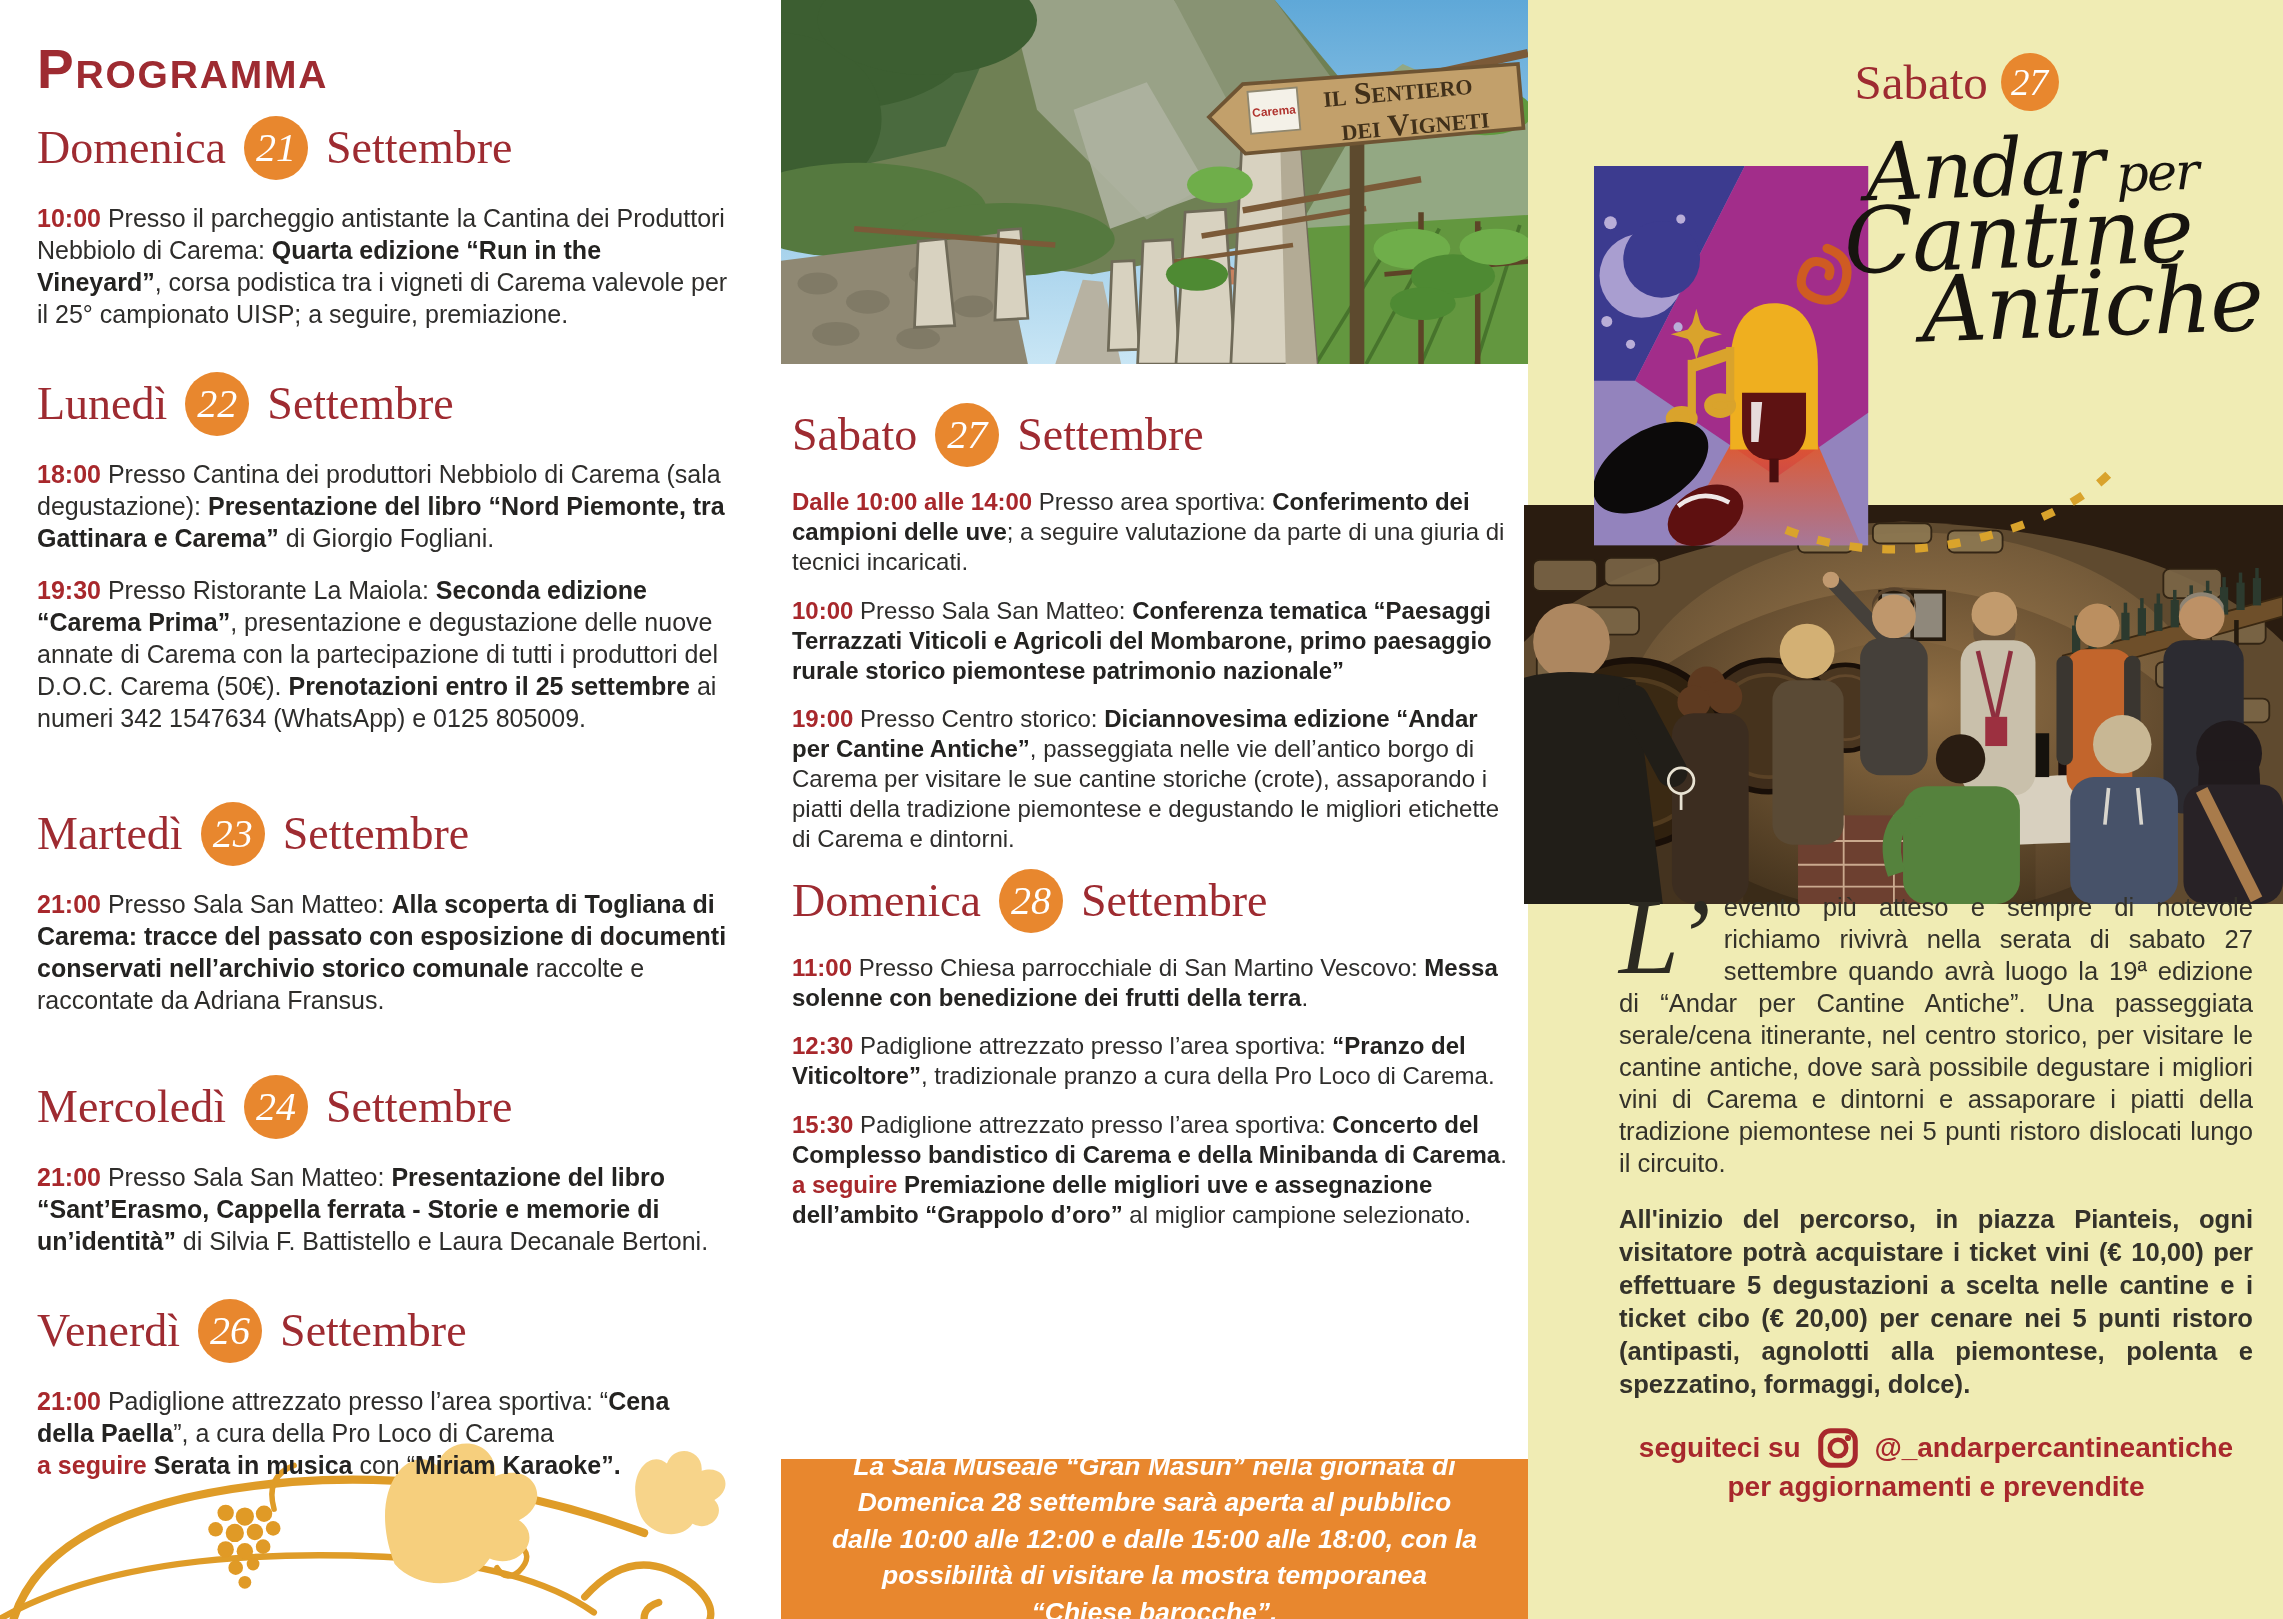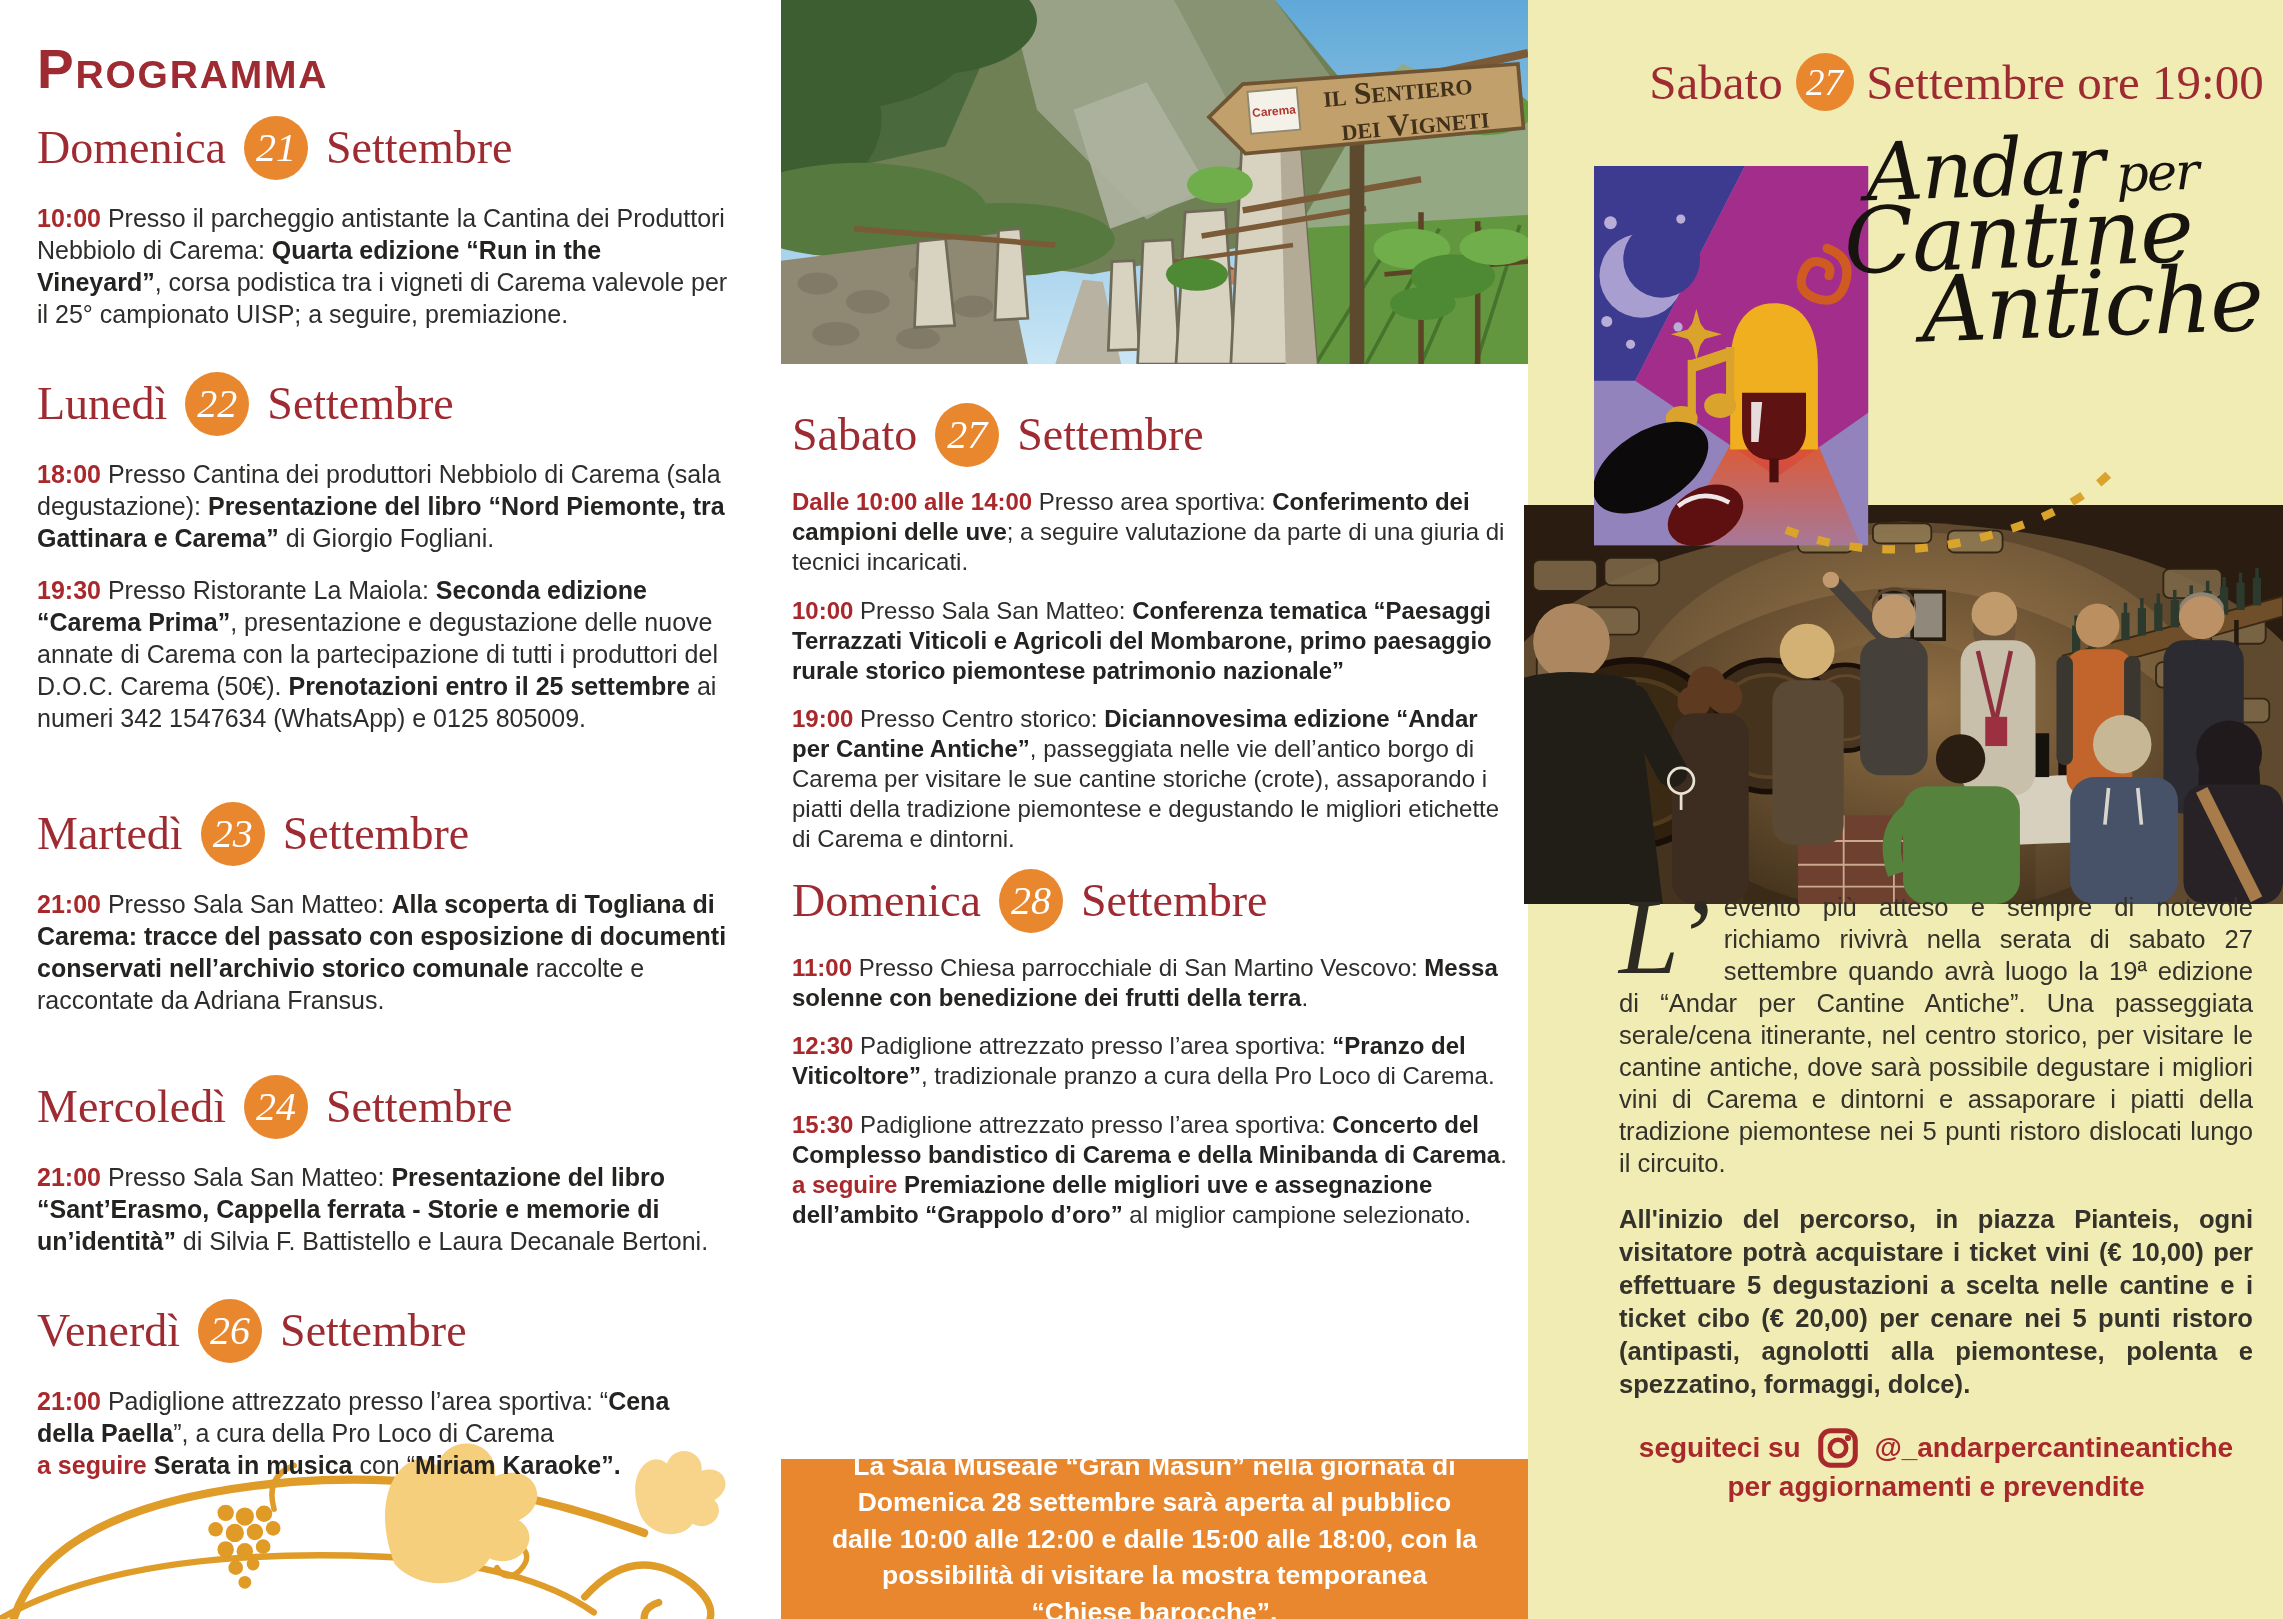--- a/index.html
+++ b/index.html
@@ -31,21 +31,21 @@
 
   
   .col-mid{position:absolute;left:781px;top:0;width:747px;height:1619px;z-index:2;}
   .photo-vineyard{display:block;width:747px;height:364px;}
   .mid-content{padding:37px 11px 0 11px;}
   .col-mid .event{font-size:24px;line-height:30px;margin-top:18.3px;}
   .col-mid .day-section{margin-top:12.8px;}
   .col-mid .day-section:first-of-type{margin-top:0;}
   .note-box{position:absolute;left:0;bottom:0;width:747px;height:160px;background:var(--orange);
             box-sizing:border-box;padding:12.8px 48px;display:flex;align-items:center;justify-content:center;
-            color:#fff;font-weight:700;font-size:26.5px;line-height:1.38;text-align:center;}
+            color:#fff;font-weight:700;font-style:italic;font-size:26.5px;line-height:1.38;text-align:center;}
 
   
   .col-right{position:absolute;left:1528px;top:0;width:756px;height:1619px;background:var(--yellow);z-index:1;}
   .right-header{position:absolute;top:53px;left:0;width:100%;box-sizing:border-box;padding-left:101px;
                 text-align:center;font-family:"Liberation Serif",serif;color:var(--red);font-size:49px;
                 display:flex;align-items:center;justify-content:center;gap:12.8px;white-space:nowrap;}
   .right-header .day-num{width:58px;height:58px;font-size:37px;}
   .logo-art{position:absolute;left:66px;top:166px;width:658px;height:395px;z-index:2;}
   .logo-title{position:absolute;left:340px;top:126px;width:420px;z-index:3;color:#17140f;
               font-family:"DejaVu Serif",serif;font-style:italic;transform:rotate(-2deg);letter-spacing:-1.8px;}
@@ -266,21 +266,20 @@
     <div class="note-box">
       <span>La Sala Museale “Gran Masun” nella giornata di Domenica 28 settembre sarà aperta al pubblico dalle 10:00 alle 12:00 e dalle 15:00 alle 18:00, con la possibilità di visitare la mostra temporanea “Chiese barocche”.</span>
     </div>
   </div>
 
   <div class="col-right">
 
     <div class="right-header">
       <span>Sabato</span>
       <span class="day-num">27</span>
-      <span>Settembre ore 19:00</span>
     </div>
 
     <svg class="logo-art" viewBox="0 0 720 432">
       <defs>
         <linearGradient id="gGlowL" x1="0" y1="0" x2="0" y2="1">
           <stop offset="0" stop-color="#e2572a" stop-opacity="0.95"></stop>
           <stop offset="1" stop-color="#e2572a" stop-opacity="0.25"></stop>
         </linearGradient>
       </defs>
       <rect x="0" y="0" width="300" height="415" fill="#9383bd"></rect>

